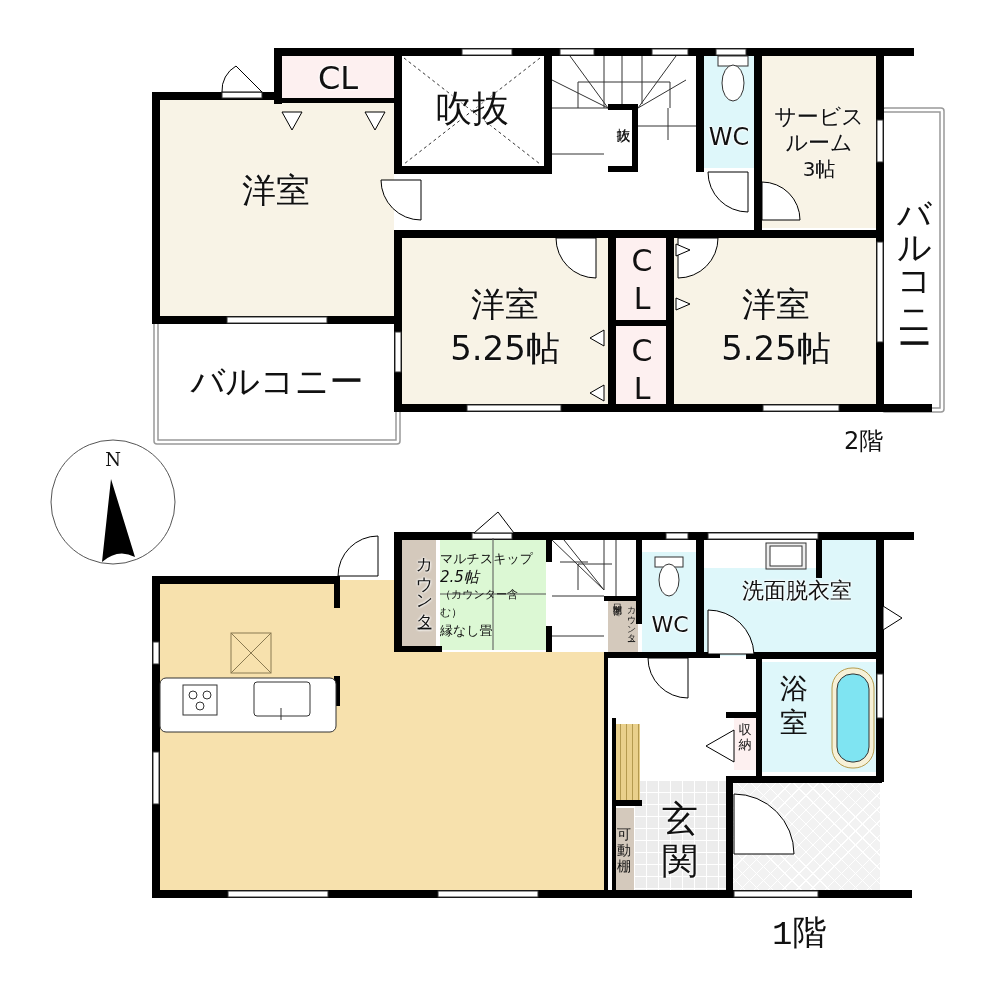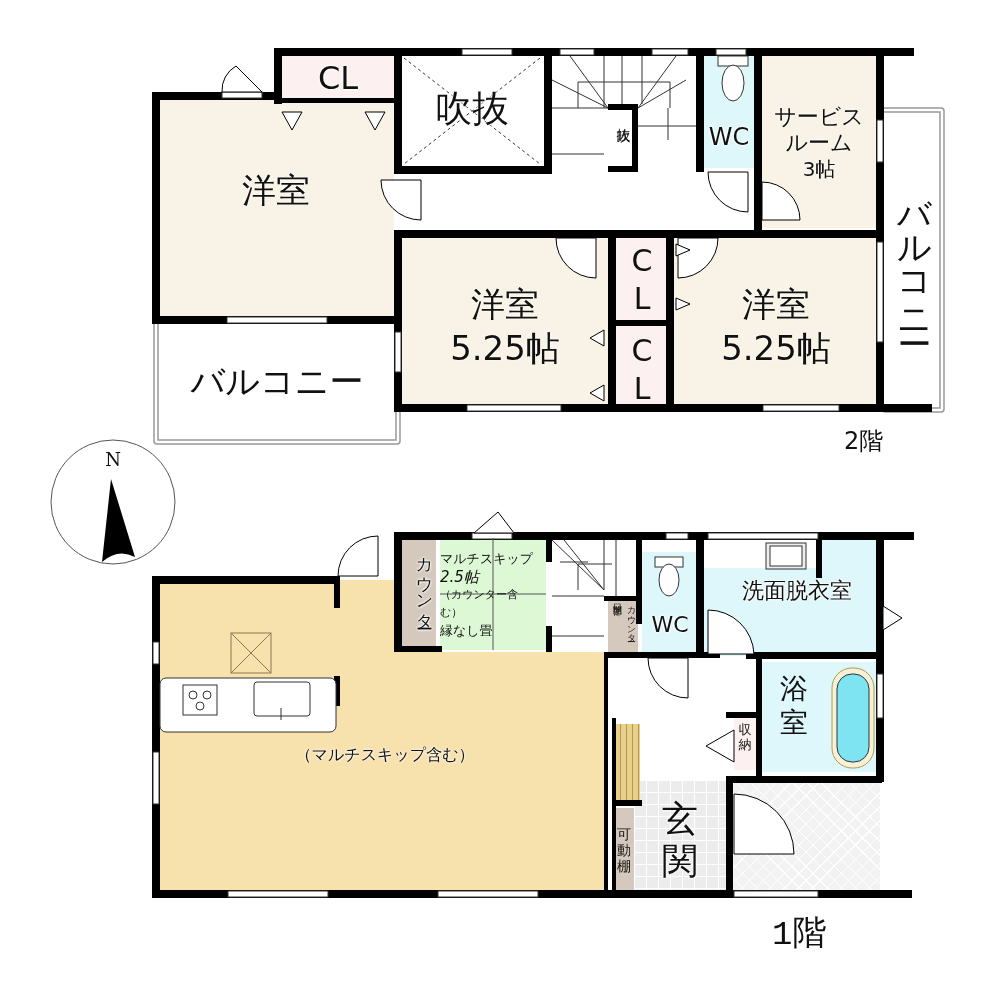--- a/index.html
+++ b/index.html
@@ -269,21 +269,20 @@
   <div>浴</div>
   <div>室</div>
 </div>
 
 <div class="abs" style="left:734px;top:722px;width:22px;text-align:center;font-size:13px;line-height:15px;">
   <div>収</div>
   <div>納</div>
 </div>
 
 <div class="abs" style="left:270px;top:744px;width:230px;text-align:center;text-shadow:0 0 3px #fff,0 0 3px #fff;">
-  <div style="font-size:16px;line-height:22px;">（マルチスキップ含む）</div>
 </div>
 
 <div class="abs" style="left:652px;top:798px;width:56px;text-align:center;font-size:36px;line-height:42px;text-shadow:0 0 3px #fff,0 0 3px #fff;">
   <div>玄</div>
   <div>関</div>
 </div>
 
 <div class="abs" style="left:614px;top:826px;width:20px;text-align:center;font-size:14px;line-height:16px;">
   <div>可</div>
   <div>動</div>

